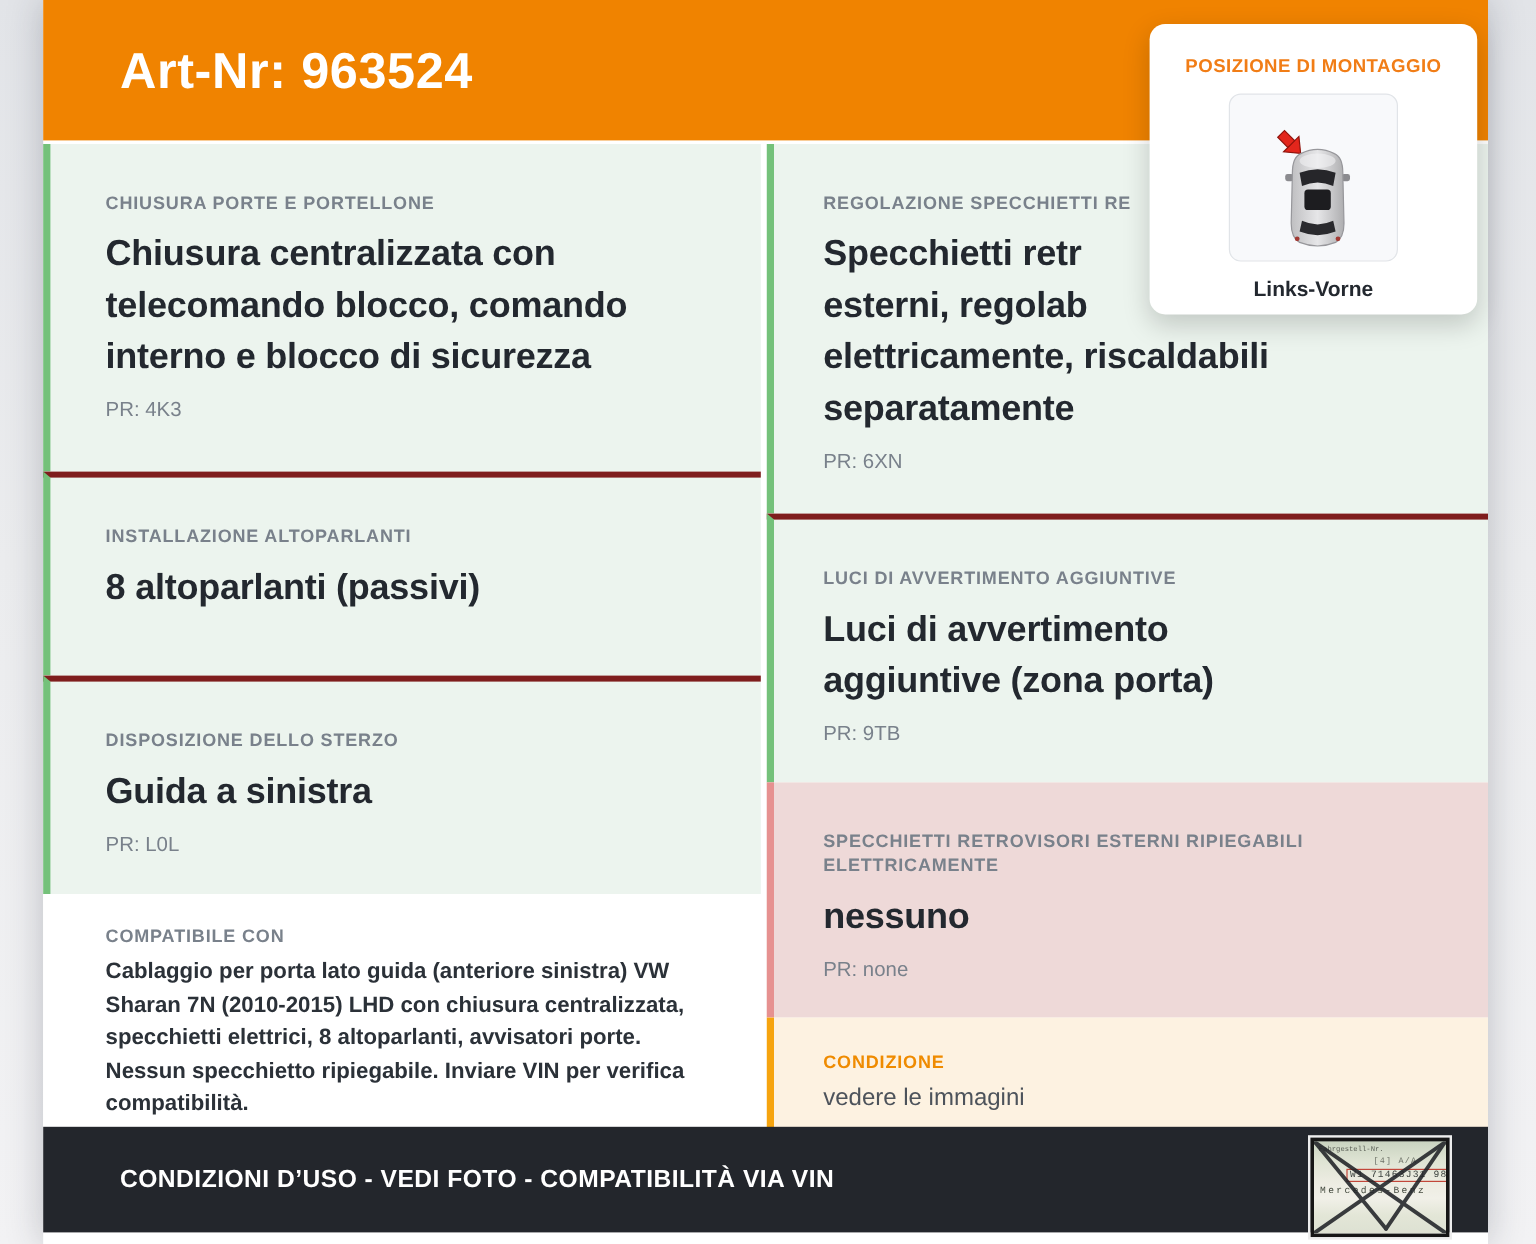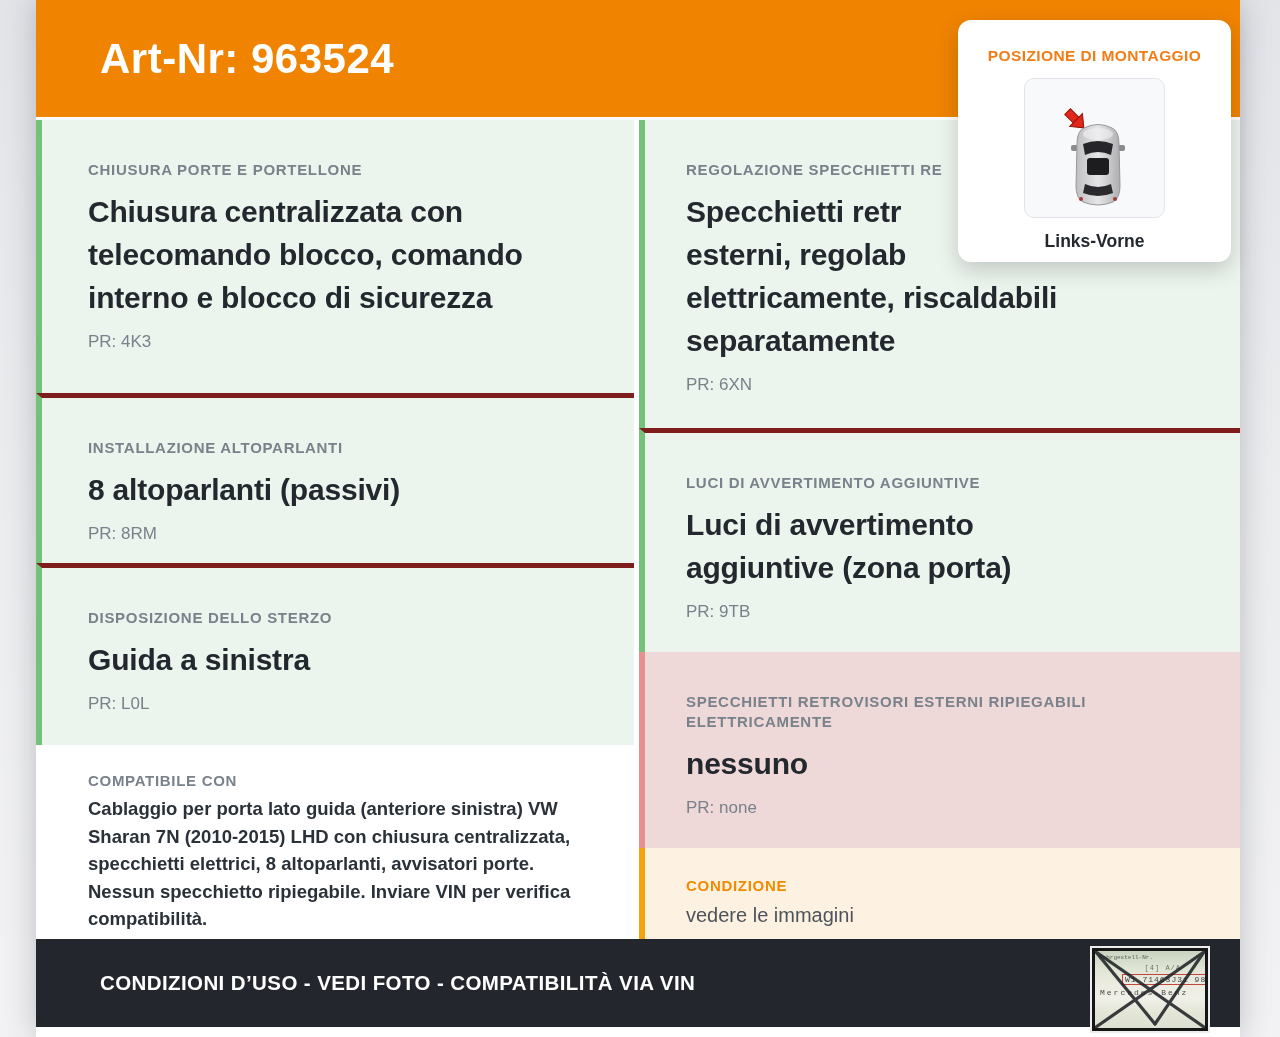--- a/index.html
+++ b/index.html
@@ -110,21 +110,20 @@
     <div class="card green" style="height:273px">
       <div class="label">CHIUSURA PORTE E PORTELLONE</div>
       <div class="title pre">Chiusura centralizzata con
 telecomando blocco, comando
 interno e blocco di sicurezza</div>
       <div class="pr">PR: 4K3</div>
     </div>
     <div class="card green divided" style="height:170px">
       <div class="label">INSTALLAZIONE ALTOPARLANTI</div>
       <div class="title pre">8 altoparlanti (passivi)</div>
-      <div class="pr">PR: 8RM</div>
     </div>
     <div class="card green divided" style="height:182px">
       <div class="label">DISPOSIZIONE DELLO STERZO</div>
       <div class="title pre">Guida a sinistra</div>
       <div class="pr">PR: L0L</div>
     </div>
     <div class="card white" style="height:204px">
       <div class="label">COMPATIBILE CON</div>
       <div class="body-text pre">Cablaggio per porta lato guida (anteriore sinistra) VW
 Sharan 7N (2010-2015) LHD con chiusura centralizzata,

